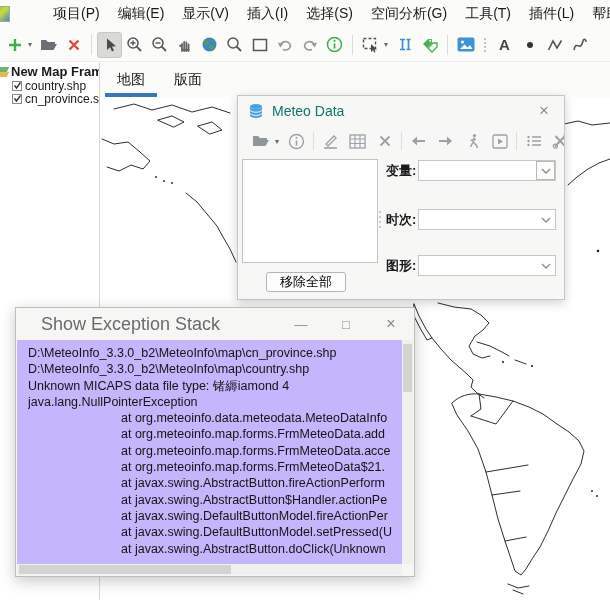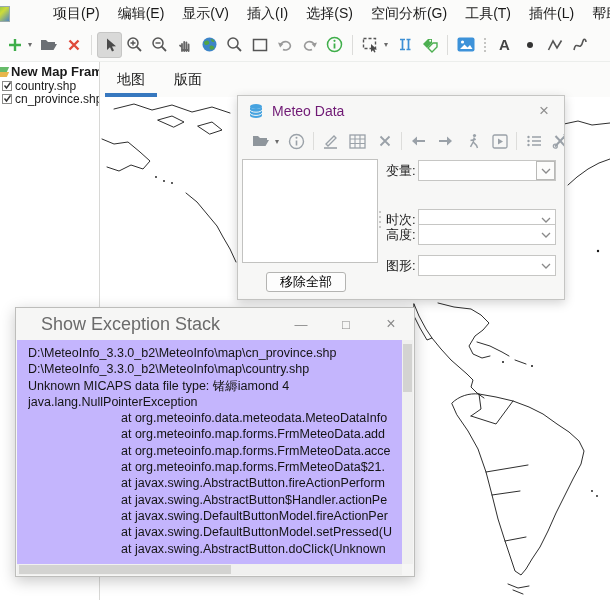--- a/index.html
+++ b/index.html
@@ -46,21 +46,21 @@
     position:absolute; left:0; top:62px; width:100px; height:538px;
     background:#ffffff; border-right:1px solid #d8d8d6; overflow:hidden;
     font-size:12px; z-index:5;
   }
   .frame-row { display:flex; align-items:center; height:15px; margin-top:2px; margin-left:-3px; white-space:nowrap; }
   .frame-row .frame-label { font-weight:bold; font-size:13px; white-space:nowrap; }
   .frame-icon { width:13px; height:12px; position:relative; flex:0 0 auto; margin-right:1px; }
   .frame-icon i { position:absolute; left:0; width:11px; height:5px; transform:skewX(-25deg); display:block; }
   .frame-icon i:nth-child(1){ top:1px; background:#66bb6a; }
   .frame-icon i:nth-child(2){ top:6px; background:#e8b64c; }
-  .layer-row { display:flex; align-items:center; height:13px; white-space:nowrap; margin-left:2px; }
+  .layer-row { display:flex; align-items:center; height:13px; white-space:nowrap; margin-left:12px; }
   .checkbox {
     width:10px; height:10px; border:1px solid #8a8a88; background:#fff;
     margin-right:3px; flex:0 0 auto; display:flex; align-items:center; justify-content:center;
   }
 
   
   .tabbar {
     position:absolute; left:100px; top:62px; width:510px; height:35px;
     background:#fbfbfa; display:flex; align-items:flex-end; font-size:14px;
   }
@@ -76,39 +76,39 @@
   }
   .map-area svg { display:block; }
 
   
   .meteo-dialog {
     position:absolute; left:237px; top:95px; width:328px; height:205px;
     background:#f7f7f6; border:1px solid #c5c5c3; z-index:20;
     box-shadow:0 3px 10px rgba(0,0,0,.18); overflow:hidden;
   }
   .md-titlebar { height:30px; display:flex; align-items:center; padding:0 10px; }
-  .md-title { color:#701a75; font-size:14px; margin-left:8px; flex:1; }
+  .md-title { color:#0f766e; font-size:14px; margin-left:8px; flex:1; }
   .md-close { color:#8f8f8f; font-size:17px; width:20px; text-align:center; cursor:default; }
   .md-toolbar { height:30px; display:flex; align-items:center; padding-left:9px; overflow:hidden; }
   .dtbtn { width:27px; height:24px; display:flex; align-items:center; justify-content:center; flex:0 0 auto; }
   .dsep { width:1px; height:18px; background:#dddddb; margin:0 3px; flex:0 0 auto; }
   .md-body { position:relative; height:145px; }
   .md-list {
     position:absolute; left:4px; top:3px; width:136px; height:104px;
     background:#ffffff; border:1px solid #c2c2c0;
   }
   .md-remove-btn {
     position:absolute; left:28px; top:116px; width:80px; height:20px;
     background:#fdfdfd; border:1px solid #b4b4b2; border-radius:3px;
     font-size:13px; display:flex; align-items:center; justify-content:center;
     font-family:"Liberation Sans","DejaVu Sans",sans-serif;
   }
   .md-splitter { position:absolute; left:141px; top:55px; display:flex; flex-direction:column; gap:3px; }
   .md-splitter i { width:2px; height:2px; background:#b9b9b7; border-radius:50%; display:block; }
-  .md-field-row { position:absolute; left:148px; height:21px; display:flex; align-items:center; }
+  .md-field-row { position:absolute; left:148px; height:21px; display:flex; align-items:center;font-weight:bold; }
   .md-field-label { font-size:13px; width:32px; flex:0 0 auto; }
   .combo {
     width:138px; height:21px; background:#fff; border:1px solid #c6c6c4;
     display:flex; align-items:center; justify-content:flex-end; margin-left:0;
   }
   .combo .combo-value { flex:1; font-size:12px; padding-left:4px; }
   .combo .combo-btn { width:19px; height:19px; display:flex; align-items:center; justify-content:center; }
   .combo.first .combo-btn { border:1px solid #b9b9b7; background:#fcfcfb; }
 
   
@@ -480,31 +480,20 @@
       <span class="md-field-label">时次:</span>
       <div class="combo">
         <span class="combo-value"></span>
         <span class="combo-btn">
             <svg width="10" height="6">
               <path d="M1 1 L5 5 L9 1" stroke="#8a8a8a" stroke-width="1.3" fill="none"></path>
             </svg>
           </span>
       </div>
     </div>
-    <div class="md-field-row" style="top:68px;">
-      <span class="md-field-label">高度:</span>
-      <div class="combo">
-        <span class="combo-value"></span>
-        <span class="combo-btn">
-            <svg width="10" height="6">
-              <path d="M1 1 L5 5 L9 1" stroke="#8a8a8a" stroke-width="1.3" fill="none"></path>
-            </svg>
-          </span>
-      </div>
-    </div>
     <div class="md-field-row" style="top:99px;">
       <span class="md-field-label">图形:</span>
       <div class="combo">
         <span class="combo-value"></span>
         <span class="combo-btn">
             <svg width="10" height="6">
               <path d="M1 1 L5 5 L9 1" stroke="#8a8a8a" stroke-width="1.3" fill="none"></path>
             </svg>
           </span>
       </div>

